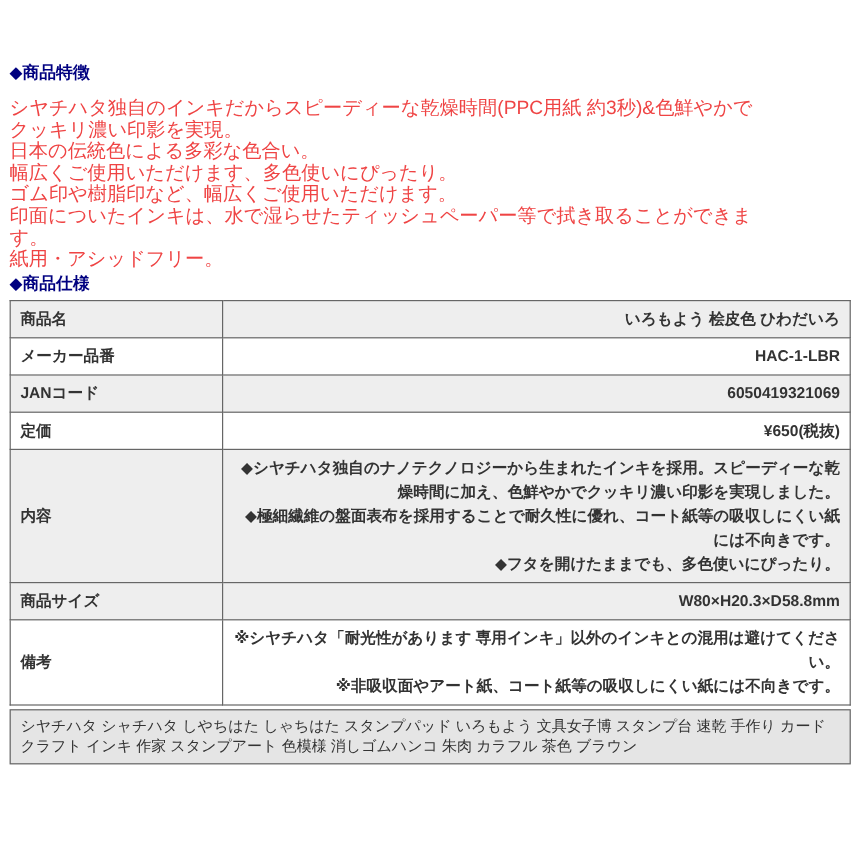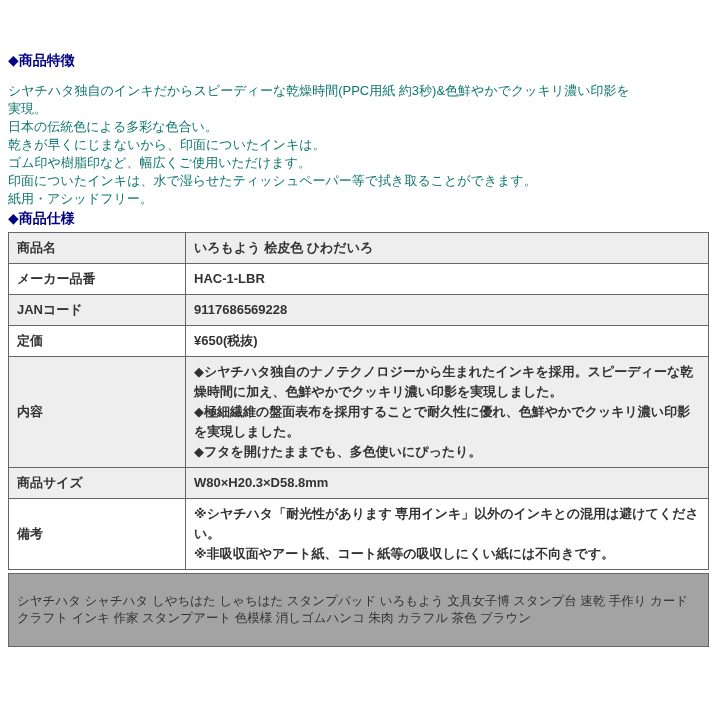--- a/index.html
+++ b/index.html
@@ -21,23 +21,23 @@
   }
   .section-heading {
     margin: 0;
     font-size: 14px;
     line-height: 17px;
     font-weight: bold;
     color: #000080;
   }
   .features-text {
     margin-top: 13px;
-    font-size: 13px;
+    font-size: 16px;
     line-height: 18px;
-    color: #0f766e;
+    color: #ef4444;
   }
   .features-text .feature-line {
     white-space: normal;
   }
   .specs-heading {
     margin-top: 2px;
   }
   table.spec-table {
     margin-top: 5px;
     border-collapse: collapse;
@@ -63,44 +63,44 @@
     background: #eeeeee;
   }
   table.spec-table tr.row-even th,
   table.spec-table tr.row-even td {
     background: #ffffff;
   }
   table.spec-table tr.row-simple th,
   table.spec-table tr.row-simple td {
     height: 19px;
   }
-  .cell-line { margin: 0; }
+  .cell-line { margin: 0; text-align: right; }
   .keywords-box {
     box-sizing: border-box;
     margin-top: 3px;
     width: 701px;
     border: 1px solid #666666;
-    background: #a3a3a3;
-    padding: 19px 8px;
+    background: #e5e5e5;
+    padding: 5px 8px;
     font-size: 12.5px;
     line-height: 17px;
     color: #333333;
   }
 </style>
 </head>
 <body>
 
 <div class="page">
 
   <h3 class="section-heading">◆商品特徴</h3>
 
   <div class="features-text">
       <div class="feature-line">シヤチハタ独自のインキだからスピーディーな乾燥時間(PPC用紙 約3秒)&amp;色鮮やかでクッキリ濃い印影を実現。</div>
       <div class="feature-line">日本の伝統色による多彩な色合い。</div>
-      <div class="feature-line">乾きが早くにじまないから、印面についたインキは。</div>
+      <div class="feature-line">幅広くご使用いただけます、多色使いにぴったり。</div>
       <div class="feature-line">ゴム印や樹脂印など、幅広くご使用いただけます。</div>
       <div class="feature-line">印面についたインキは、水で湿らせたティッシュペーパー等で拭き取ることができます。</div>
       <div class="feature-line">紙用・アシッドフリー。</div>
     </div>
 
   <h3 class="section-heading specs-heading">◆商品仕様</h3>
 
   <table class="spec-table">
     <tbody>
         <tr class="row-odd row-simple">
@@ -111,34 +111,34 @@
         </tr>
         <tr class="row-even row-simple">
           <th class="spec-label">メーカー品番</th>
           <td class="spec-value">
             <div class="cell-line">HAC-1-LBR</div>
           </td>
         </tr>
         <tr class="row-odd row-simple">
           <th class="spec-label">JANコード</th>
           <td class="spec-value">
-            <div class="cell-line">9117686569228</div>
+            <div class="cell-line">6050419321069</div>
           </td>
         </tr>
         <tr class="row-even row-simple">
           <th class="spec-label">定価</th>
           <td class="spec-value">
             <div class="cell-line">¥650(税抜)</div>
           </td>
         </tr>
         <tr class="row-odd">
           <th class="spec-label">内容</th>
           <td class="spec-value">
             <div class="cell-line">◆シヤチハタ独自のナノテクノロジーから生まれたインキを採用。スピーディーな乾燥時間に加え、色鮮やかでクッキリ濃い印影を実現しました。</div>
-            <div class="cell-line">◆極細繊維の盤面表布を採用することで耐久性に優れ、色鮮やかでクッキリ濃い印影を実現しました。</div>
+            <div class="cell-line">◆極細繊維の盤面表布を採用することで耐久性に優れ、コート紙等の吸収しにくい紙には不向きです。</div>
             <div class="cell-line">◆フタを開けたままでも、多色使いにぴったり。</div>
           </td>
         </tr>
         <tr class="row-odd row-simple">
           <th class="spec-label">商品サイズ</th>
           <td class="spec-value">
             <div class="cell-line">W80×H20.3×D58.8mm</div>
           </td>
         </tr>
         <tr class="row-even">

